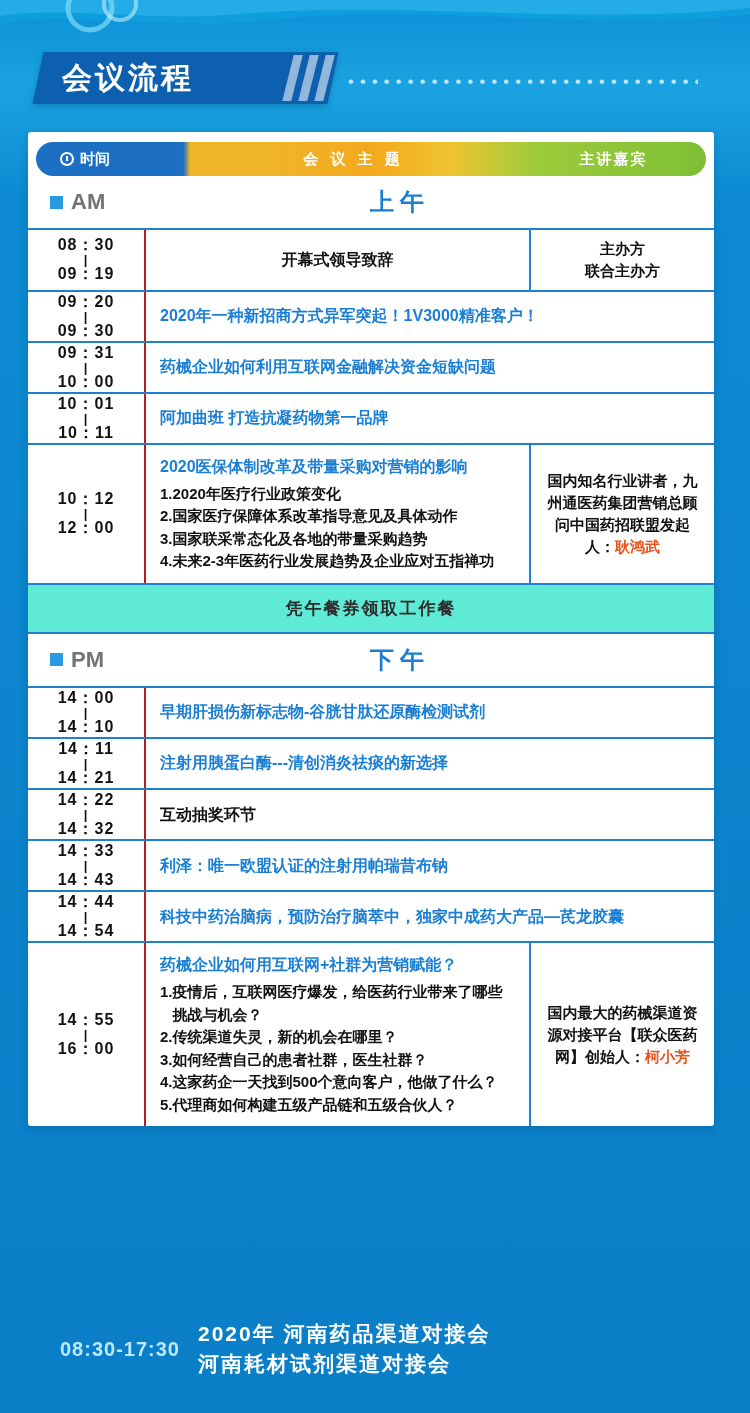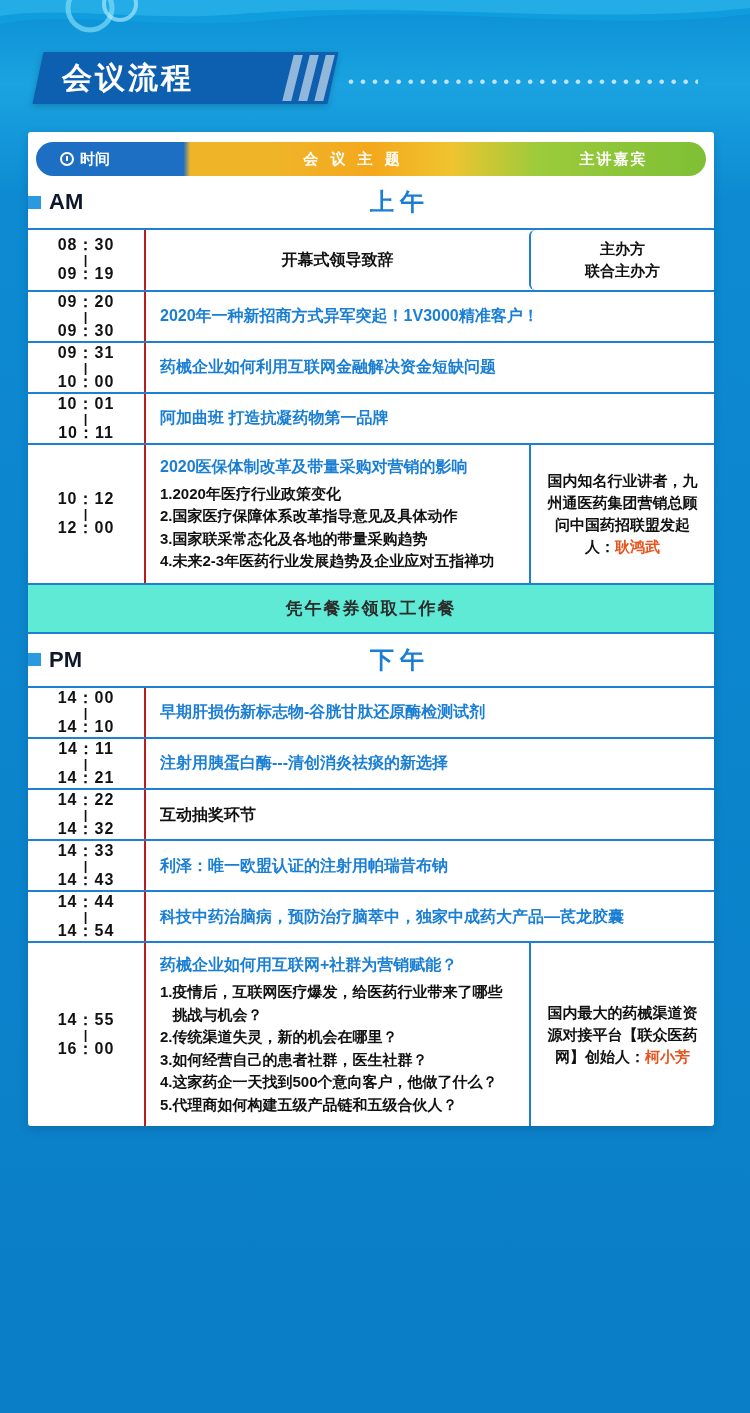--- a/index.html
+++ b/index.html
@@ -132,23 +132,24 @@
     display: flex;
     align-items: center;
     height: 54px;
     border-bottom: 2px solid #1f7fd0;
   }
   .sec-left {
     width: 118px;
     display: flex;
     align-items: center;
     gap: 8px;
+    padding-left: 22px;
     font-size: 22px;
     font-weight: bold;
-    color: #0f172a;
+    color: #737373;
   }
   .sec-left .sq {
     width: 13px; height: 13px;
     background: #2a9ae0;
     display: inline-block;
   }
   .sec-mid {
     flex: 1;
     text-align: center;
     font-size: 24px;
@@ -205,21 +206,21 @@
     padding: 8px 12px;
     display: flex;
     flex-direction: column;
     justify-content: center;
     font-size: 15px;
     font-weight: bold;
     color: #111;
     line-height: 1.45;
     text-align: center;
   }
-  .cell-speaker.center { align-items: center; text-align: center; border-radius: 6px; }
+  .cell-speaker.center { align-items: center; text-align: center; }
   .hl { color: #e8541e; }
   .sub-list {
     margin-top: 4px;
     font-size: 15px;
     color: #111;
     font-weight: bold;
     line-height: 1.5;
   }
   .sub-list div { display: flex; }
   .sub-list .num { flex: 0 0 auto; }
@@ -469,14 +470,21 @@
       </div>
       <div class="cell-speaker">
         <div>
           <span>国内最大的药械渠道资源对接平台【联众医药网】创始人：</span><span class="hl">柯小芳</span>
         </div>
       </div>
     </div>
 
   </div>
 
+  <div class="footer">
+    <div class="ftime">08:30-17:30</div>
+    <div class="flines">
+      <div>2020年 河南药品渠道对接会</div>
+      <div>河南耗材试剂渠道对接会</div>
+    </div>
+  </div>
 
 </div>
 
 </body></html>

